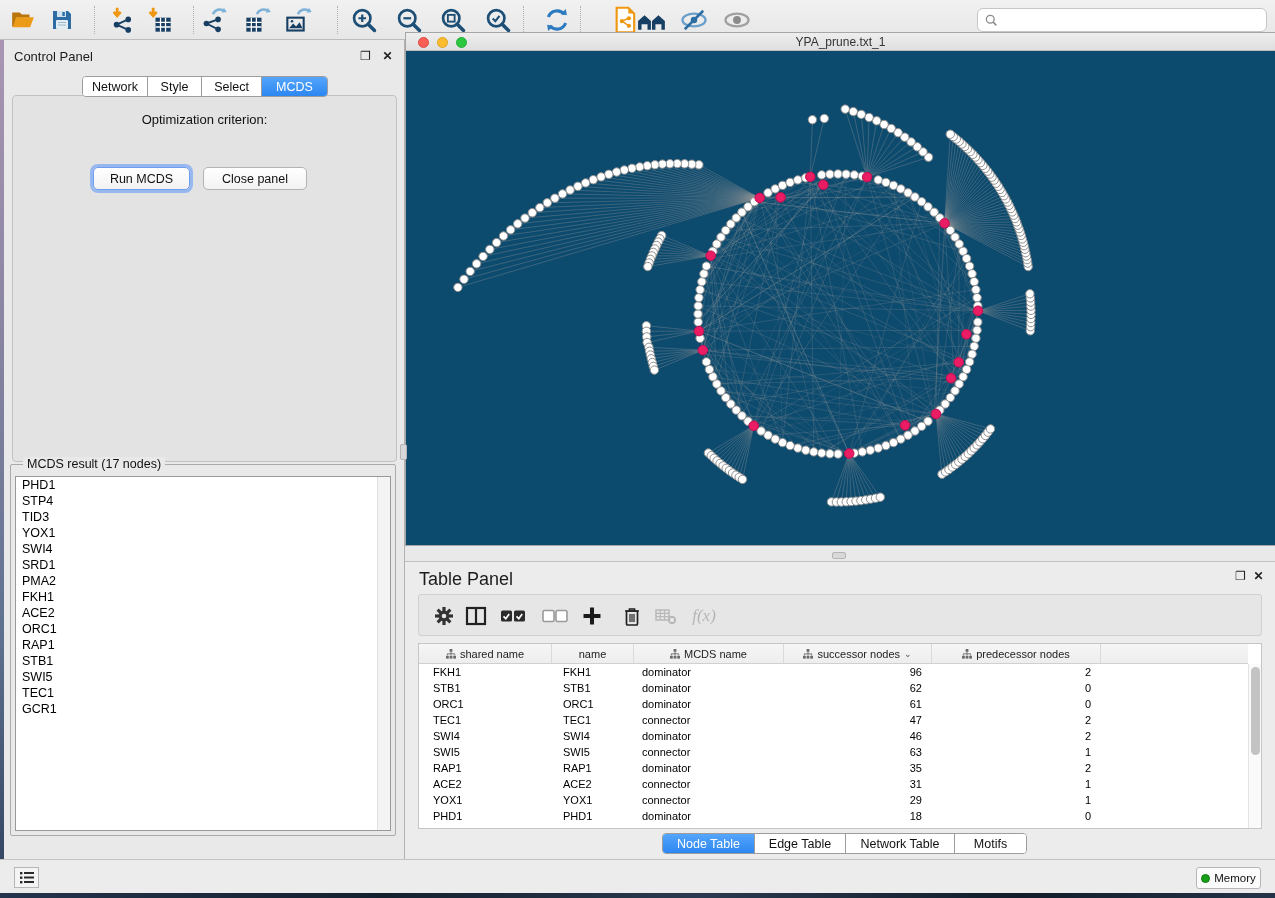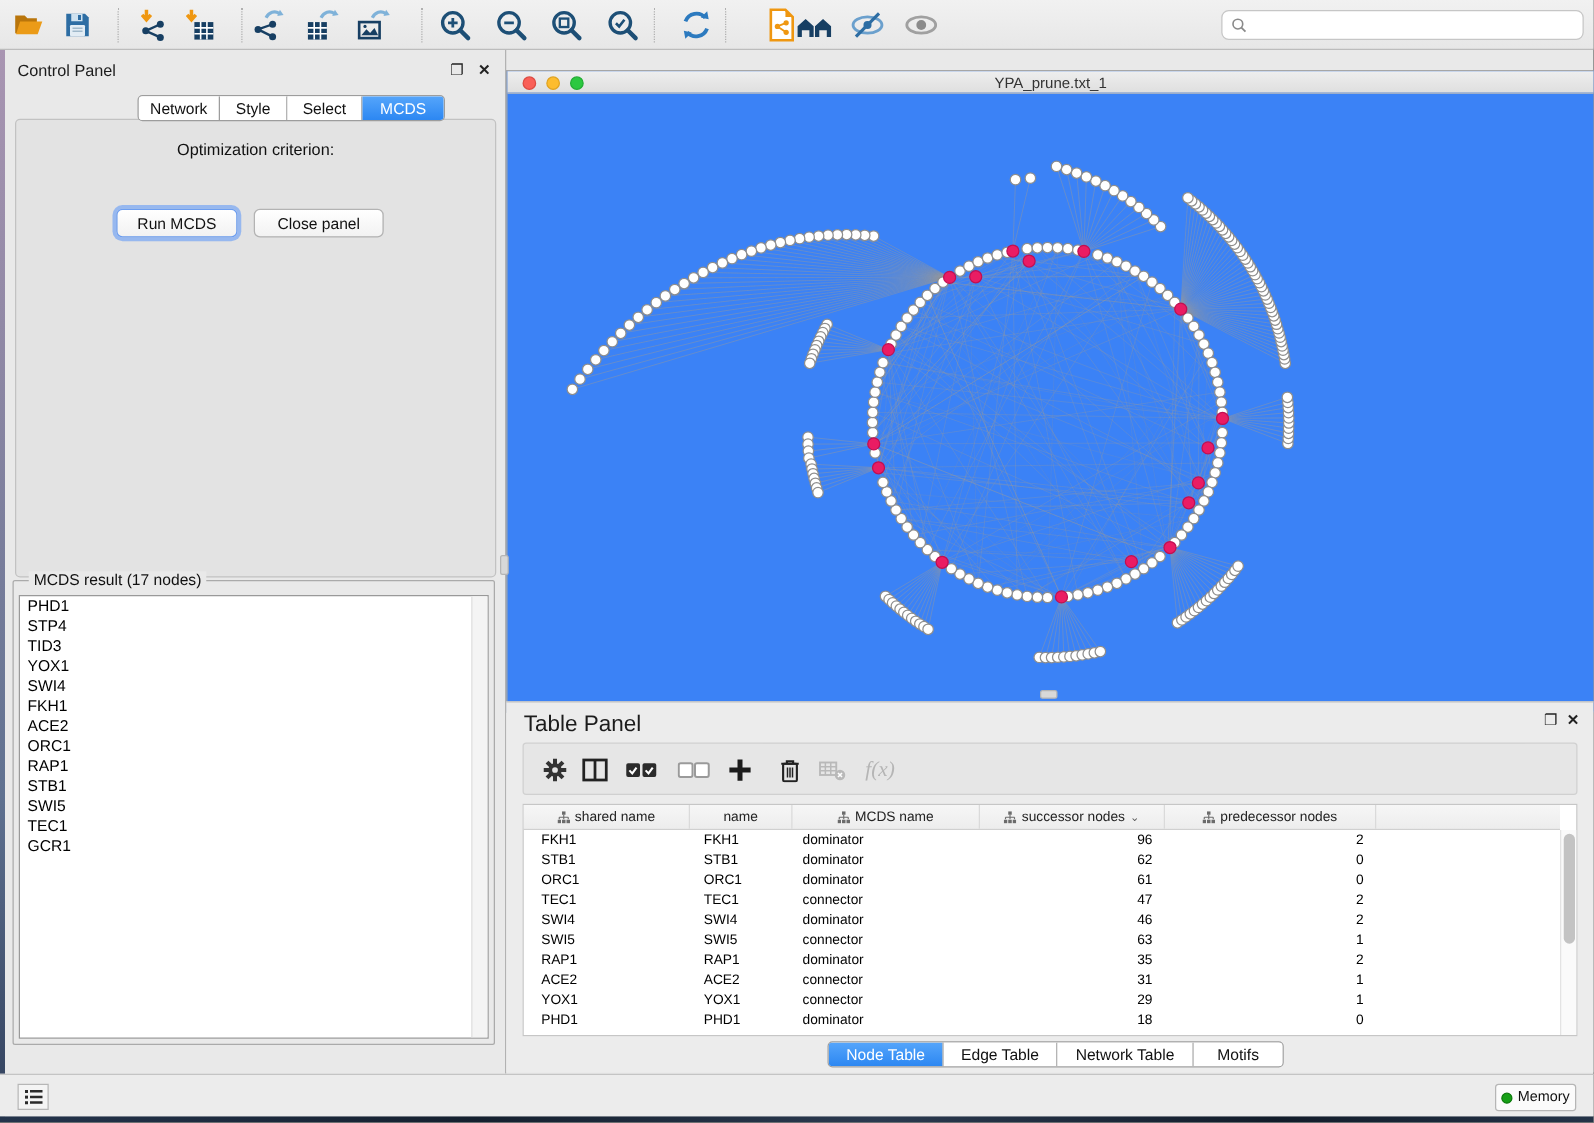--- a/index.html
+++ b/index.html
@@ -20,35 +20,35 @@
 
   
   #control-panel{left:4px;top:40px;width:401px;height:819px;background:#e9e9e9;border-right:1px solid #b2b2b2;}
   #cp-title{position:absolute;left:10px;top:9px;font-size:13px;color:#1c1c1c;}
   .win-btn{position:absolute;top:10px;width:13px;height:13px;font-size:12px;line-height:12px;color:#222;text-align:center;}
   #cp-inner{position:absolute;left:8px;top:55px;width:385px;height:367px;background:#e3e3e3;border:1px solid #c2c2c2;border-radius:4px;}
   .seg-bar{position:absolute;display:flex;height:21px;border:1px solid #9d9d9d;border-radius:4px;overflow:hidden;background:#fff;}
   .seg{display:flex;align-items:center;justify-content:center;font-size:12.5px;color:#111;background:#fff;border-right:1px solid #9d9d9d;cursor:default;}
   .seg:last-child{border-right:none;}
   .seg.sel{background:linear-gradient(180deg,#55a5fb,#2c87f2);color:#fff;}
-  #cp-tabs{left:78px;top:36px;margin-left:28px;}
+  #cp-tabs{left:78px;top:36px;}
   #opt-label{position:absolute;left:0;top:72px;width:401px;text-align:center;font-size:13px;color:#111;}
   #opt-select{position:absolute;left:40px;top:93px;width:314px;height:23px;background:#fff;border:1px solid #b3b3b3;border-radius:4px;font-size:12.5px;display:flex;align-items:center;padding-left:8px;color:#111;}
   #opt-select .caps{position:absolute;right:1px;top:1px;bottom:1px;width:19px;border-radius:3px;background:linear-gradient(180deg,#66aefc,#2277ef);display:flex;flex-direction:column;align-items:center;justify-content:center;color:#fff;font-size:7px;line-height:6px;}
   .pbtn{position:absolute;top:127px;height:23px;background:linear-gradient(180deg,#ffffff,#f2f2f2);border:1px solid #b3b3b3;border-radius:5px;font-size:12.5px;display:flex;align-items:center;justify-content:center;color:#111;}
   #run-btn{left:89px;width:97px;box-shadow:0 0 0 3px rgba(90,150,250,.55);border-color:#6d9ef0;}
   #close-btn{left:199px;width:104px;}
   #mcds-fieldset{position:absolute;left:6px;top:424px;width:386px;height:372px;border:1px solid #aaa;border-radius:2px;}
   #mcds-legend{position:absolute;left:12px;top:-8px;background:#e9e9e9;padding:0 4px;font-size:12.5px;color:#111;}
   #mcds-list{position:absolute;left:4px;top:11px;right:4px;bottom:4px;background:#fff;border:1px solid #999;overflow:hidden;}
   #mcds-list .track{position:absolute;right:0;top:0;bottom:0;width:13px;background:#f4f4f4;border-left:1px solid #e0e0e0;}
   .mcds-item{font-size:12.5px;line-height:16px;padding-left:6px;color:#000;}
 
   
-  #network-window{left:405px;top:56px;width:870px;height:514px;background:#3b82f6;border:1px solid #a6a6a6;border-right:none;}
+  #network-window{left:405px;top:32px;width:870px;height:514px;background:#0c4a6e;border:1px solid #a6a6a6;border-right:none;}
   #net-titlebar{position:absolute;left:0;top:0;right:0;height:18px;background:linear-gradient(180deg,#eeeeee,#dfdfdf);border-bottom:1px solid #bdbdbd;}
   .light{position:absolute;top:4px;width:11px;height:11px;border-radius:50%;}
   #net-title{position:absolute;left:0;right:0;top:2px;text-align:center;font-size:12px;color:#333;}
   #graph{position:absolute;left:0;top:18px;}
   .divider{background:#d8d8d8;border:1px solid #b5b5b5;border-radius:2px;}
   #v-divider{left:400px;top:444px;width:7px;height:16px;}
   #h-divider{left:832px;top:552px;width:14px;height:7px;}
 
   
   #table-panel{left:405px;top:561px;width:870px;height:297px;background:#ececec;border-top:1px solid #c0c0c0;}
@@ -236,20 +236,22 @@
     <div id="close-btn" class="pbtn">Close panel</div>
     <div id="mcds-fieldset">
       <div id="mcds-legend">MCDS result (17 nodes)</div>
       <div id="mcds-list">
         <div id="mcds-items">
             <div class="mcds-item">PHD1</div>
             <div class="mcds-item">STP4</div>
             <div class="mcds-item">TID3</div>
             <div class="mcds-item">YOX1</div>
             <div class="mcds-item">SWI4</div>
+            <div class="mcds-item">SRD1</div>
+            <div class="mcds-item">PMA2</div>
             <div class="mcds-item">FKH1</div>
             <div class="mcds-item">ACE2</div>
             <div class="mcds-item">ORC1</div>
             <div class="mcds-item">RAP1</div>
             <div class="mcds-item">STB1</div>
             <div class="mcds-item">SWI5</div>
             <div class="mcds-item">TEC1</div>
             <div class="mcds-item">GCR1</div>
           </div>
         <div class="track"></div>

